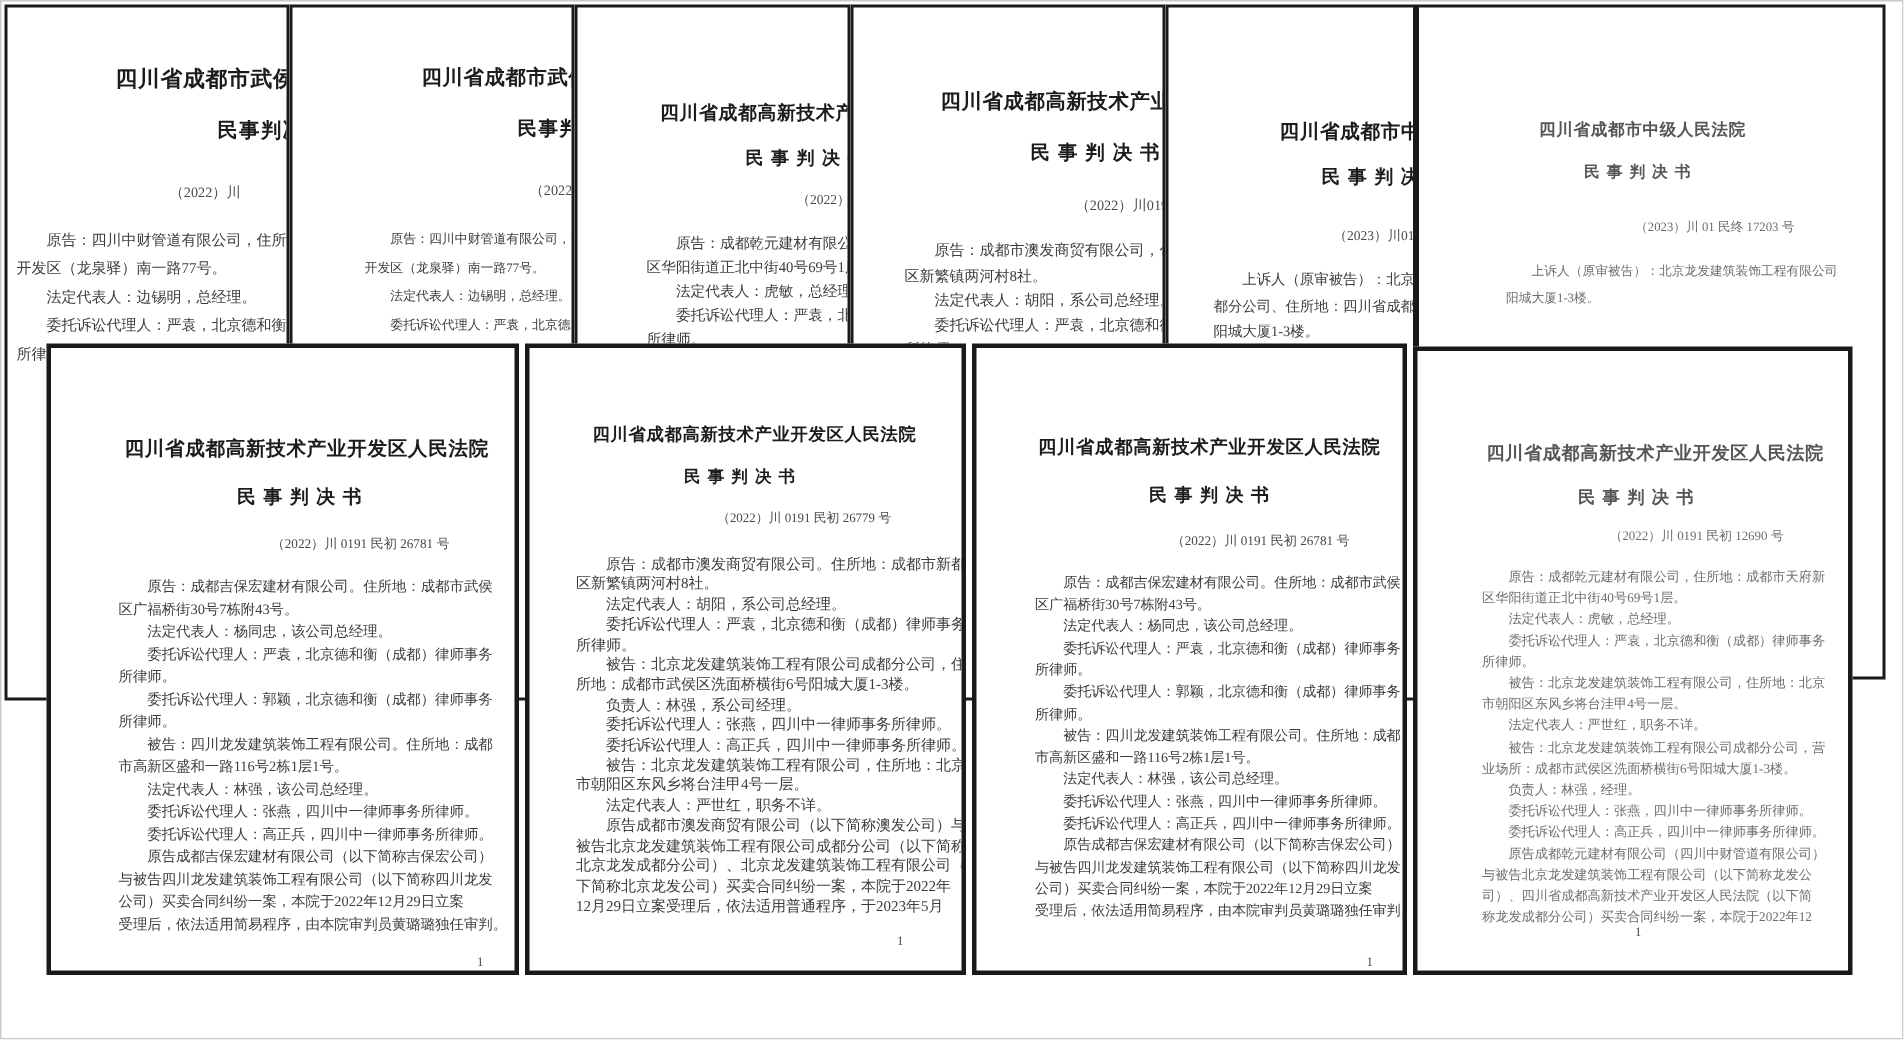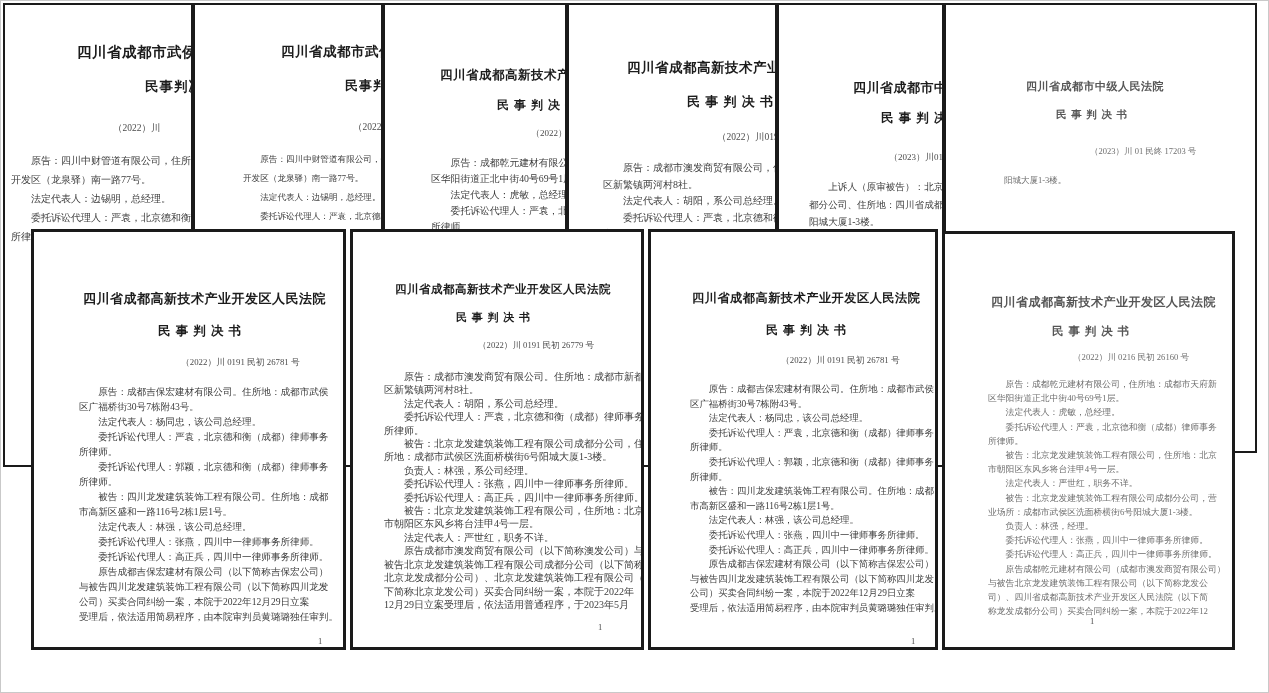--- a/index.html
+++ b/index.html
@@ -121,20 +121,21 @@
         <div class="ln">都分公司、住所地：四川省成都市武侯区洗面桥横街6号</div>
         <div class="ln">阳城大厦1-3楼。</div>
       </div>
 
   </div>
     <div class="page top-row faint" style="left: 943px; top: 2px; width: 313px; height: 450px; z-index: 1;">
     <div class="court" style="margin: 74px 0px 0px 80px; font-size: 11px;">四川省成都市中级人民法院</div>
     <div class="doctype" style="margin: 14px 0px 0px 110px; font-size: 10.5px;">民 事 判 决 书</div>
     <div class="caseno" style="margin: 24px 0px 0px 144px; font-size: 8.5px;">（2023）川 01 民终 17203 号</div>
     <div class="docbody" style="margin: 14px 0px 0px 58px; font-size: 8.5px; line-height: 17.5px;">
+        <div class="ln">　　上诉人（原审被告）：北京龙发建筑装饰工程有限公司</div>
         <div class="ln">阳城大厦1-3楼。</div>
       </div>
 
   </div>
     <div class="page bottom-row" style="left: 30px; top: 228px; width: 315px; height: 421px; z-index: 2;">
     <div class="court" style="margin: 58px 0px 0px 49px; font-size: 13px;">四川省成都高新技术产业开发区人民法院</div>
     <div class="doctype" style="margin: 15px 0px 0px 124px; font-size: 12.5px;">民 事 判 决 书</div>
     <div class="caseno" style="margin: 17px 0px 0px 147px; font-size: 8.8px;">（2022）川 0191 民初 26781 号</div>
     <div class="docbody" style="margin: 15px 0px 0px 45px; font-size: 9.6px; line-height: 15px;">
         <div class="ln">　　原告：成都吉保宏建材有限公司。住所地：成都市武侯</div>
@@ -202,35 +203,35 @@
         <div class="ln">　　原告成都吉保宏建材有限公司（以下简称吉保宏公司）</div>
         <div class="ln">与被告四川龙发建筑装饰工程有限公司（以下简称四川龙发</div>
         <div class="ln">公司）买卖合同纠纷一案，本院于2022年12月29日立案</div>
         <div class="ln">受理后，依法适用简易程序，由本院审判员黄璐璐独任审判。</div>
       </div>
     <div class="pageno" style="left: 260px; top: 404px;">1</div>
   </div>
     <div class="page bottom-row faint" style="left: 941px; top: 230px; width: 293px; height: 419px; z-index: 2;">
     <div class="court" style="margin: 60px 0px 0px 46px; font-size: 12px;">四川省成都高新技术产业开发区人民法院</div>
     <div class="doctype" style="margin: 13px 0px 0px 107px; font-size: 11.5px;">民 事 判 决 书</div>
-    <div class="caseno" style="margin: 13px 0px 0px 128px; font-size: 8.6px;">（2022）川 0216 民初 26160 号</div>
+    <div class="caseno" style="margin: 13px 0px 0px 128px; font-size: 8.6px;">（2022）川 0191 民初 12690 号</div>
     <div class="docbody" style="margin: 13px 0px 0px 43px; font-size: 8.8px; line-height: 14.2px;">
         <div class="ln">　　原告：成都乾元建材有限公司，住所地：成都市天府新</div>
         <div class="ln">区华阳街道正北中街40号69号1层。</div>
         <div class="ln">　　法定代表人：虎敏，总经理。</div>
         <div class="ln">　　委托诉讼代理人：严袁，北京德和衡（成都）律师事务</div>
         <div class="ln">所律师。</div>
         <div class="ln">　　被告：北京龙发建筑装饰工程有限公司，住所地：北京</div>
         <div class="ln">市朝阳区东风乡将台洼甲4号一层。</div>
         <div class="ln">　　法定代表人：严世红，职务不详。</div>
         <div class="ln">　　被告：北京龙发建筑装饰工程有限公司成都分公司，营</div>
         <div class="ln">业场所：成都市武侯区洗面桥横街6号阳城大厦1-3楼。</div>
         <div class="ln">　　负责人：林强，经理。</div>
         <div class="ln">　　委托诉讼代理人：张燕，四川中一律师事务所律师。</div>
         <div class="ln">　　委托诉讼代理人：高正兵，四川中一律师事务所律师。</div>
-        <div class="ln">　　原告成都乾元建材有限公司（成都市澳发商贸有限公司）</div>
+        <div class="ln">　　原告成都乾元建材有限公司（四川中财管道有限公司）</div>
         <div class="ln">与被告北京龙发建筑装饰工程有限公司（以下简称龙发公</div>
         <div class="ln">司）、四川省成都高新技术产业开发区人民法院（以下简</div>
         <div class="ln">称龙发成都分公司）买卖合同纠纷一案，本院于2022年12</div>
       </div>
     <div class="pageno" style="left: 145px; top: 382px;">1</div>
   </div>
   </div>
 
 </body></html>

